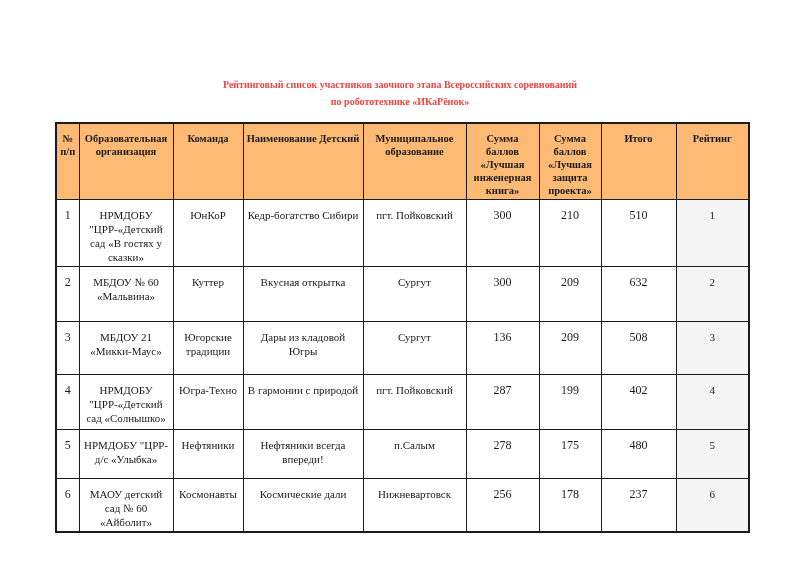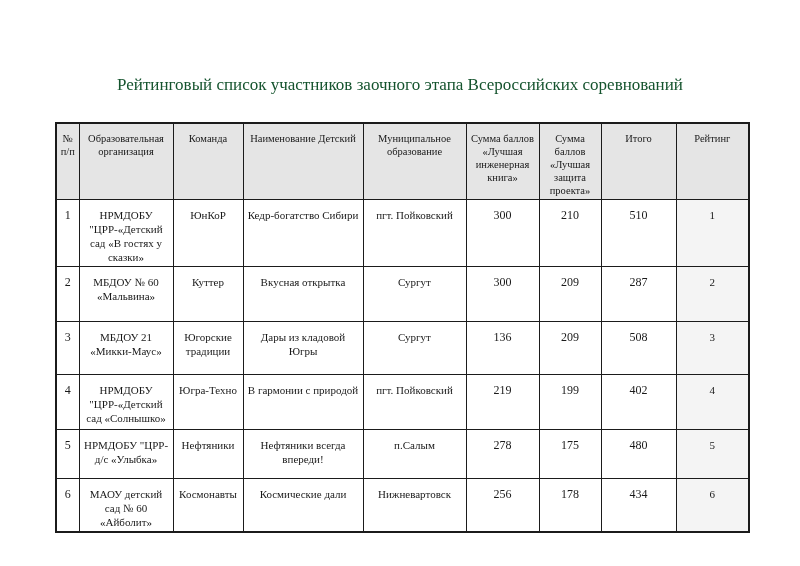--- a/index.html
+++ b/index.html
@@ -11,44 +11,44 @@
     position: relative;
     overflow: hidden;
   }
   .title-block {
     position: absolute;
     left: 0; top: 76px;
     width: 800px;
     text-align: center;
   }
   .title-line {
-    font-size: 17px;
-    font-weight: normal;
+    font-size: 10px;
+    font-weight: bold;
     line-height: 17px;
-    color: #14532d;
+    color: #ef4444;
   }
   table.rating {
     position: absolute;
     left: 55px; top: 122px;
     width: 693px;
     border-collapse: collapse;
     table-layout: fixed;
   }
   table.rating td, table.rating th {
     border: 1px solid #1b1b1b;
     text-align: center;
     vertical-align: top;
     padding: 8px 3px 2px 3px;
     overflow: hidden;
   }
   table.rating { border: 2px solid #1b1b1b; }
   table.rating th {
-    background: #e5e5e5;
+    background: #fdba74;
     font-size: 10.5px;
-    font-weight: normal;
+    font-weight: bold;
     line-height: 13px;
     height: 75px;
     box-sizing: border-box;
   }
   table.rating td {
     font-size: 11px;
     line-height: 14px;
     background: #ffffff;
   }
   table.rating td.num  { font-size: 12px; }
@@ -58,20 +58,21 @@
   tr.r3 td { height: 53px; box-sizing: border-box; }
   tr.r4 td { height: 55px; box-sizing: border-box; }
   tr.r5 td { height: 49px; box-sizing: border-box; }
   tr.r6 td { height: 43px; box-sizing: border-box; }
 </style>
 </head>
 <body>
 
 <div class="title-block">
   <div class="title-line">Рейтинговый список участников заочного этапа Всероссийских соревнований</div>
+  <div class="title-line">по робототехнике «ИКаРёнок»</div>
 </div>
 
 <table class="rating">
   <colgroup>
     <col style="width:23px">
       <col style="width:94px">
       <col style="width:70px">
     <col style="width:120px">
       <col style="width:103px">
       <col style="width:73px">
@@ -105,41 +106,41 @@
       <td class="rate">1</td>
     </tr>
     <tr class="r2">
       <td class="num">2</td>
       <td>МБДОУ  № 60 «Мальвина»</td>
       <td>Куттер</td>
       <td>Вкусная открытка</td>
       <td>Сургут</td>
       <td class="num">300</td>
       <td class="num">209</td>
-      <td class="num">287</td>
+      <td class="num">632</td>
       <td class="rate">2</td>
     </tr>
     <tr class="r3">
       <td class="num">3</td>
       <td>МБДОУ 21 «Микки-Маус»</td>
       <td>Югорские традиции</td>
       <td>Дары из кладовой Югры</td>
       <td>Сургут</td>
       <td class="num">136</td>
       <td class="num">209</td>
       <td class="num">508</td>
       <td class="rate">3</td>
     </tr>
     <tr class="r4">
       <td class="num">4</td>
       <td>НРМДОБУ "ЦРР-«Детский сад «Солнышко»</td>
       <td>Югра-Техно</td>
       <td>В гармонии с природой</td>
       <td>пгт. Пойковский</td>
-      <td class="num">219</td>
+      <td class="num">287</td>
       <td class="num">199</td>
       <td class="num">402</td>
       <td class="rate">4</td>
     </tr>
     <tr class="r5">
       <td class="num">5</td>
       <td>НРМДОБУ "ЦРР-д/с «Улыбка»</td>
       <td>Нефтяники</td>
       <td>Нефтяники всегда впереди!</td>
       <td>п.Салым</td>
@@ -149,17 +150,17 @@
       <td class="rate">5</td>
     </tr>
     <tr class="r6">
       <td class="num">6</td>
       <td>МАОУ детский сад № 60 «Айболит»</td>
       <td>Космонавты</td>
       <td>Космические дали</td>
       <td>Нижневартовск</td>
       <td class="num">256</td>
       <td class="num">178</td>
-      <td class="num">434</td>
+      <td class="num">237</td>
       <td class="rate">6</td>
     </tr>
   </tbody>
 </table>
 
 </body></html>

